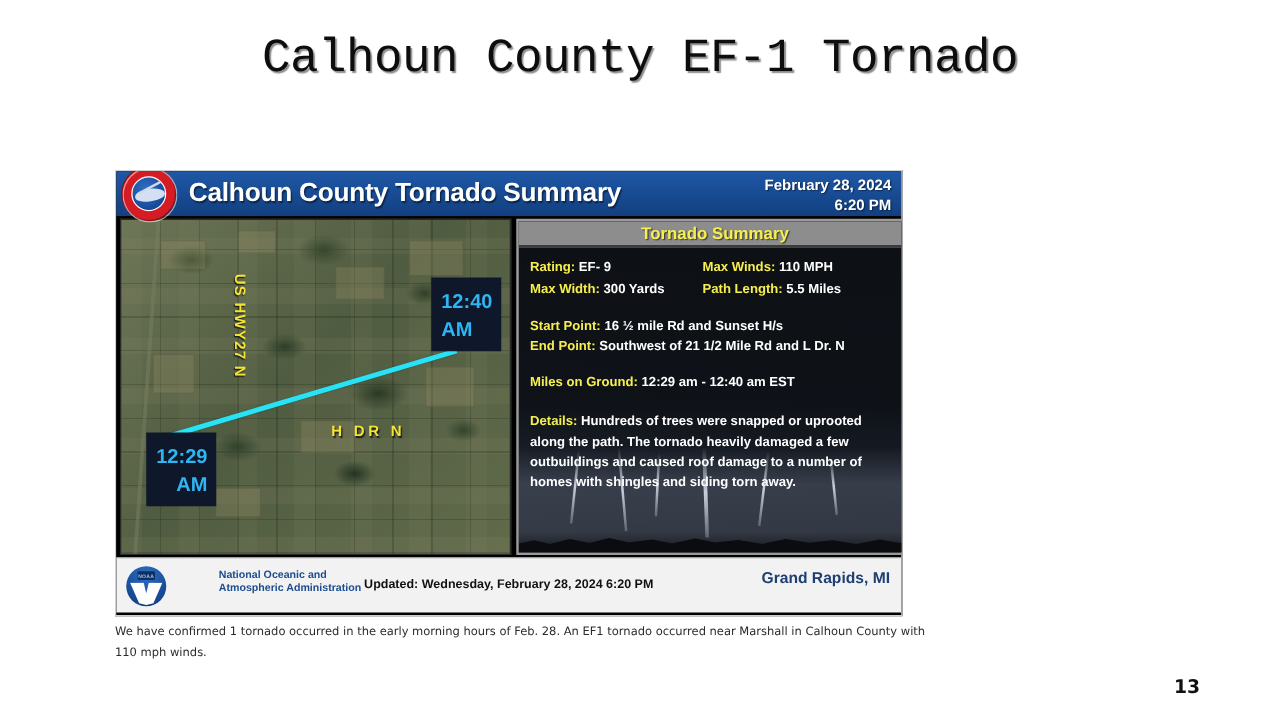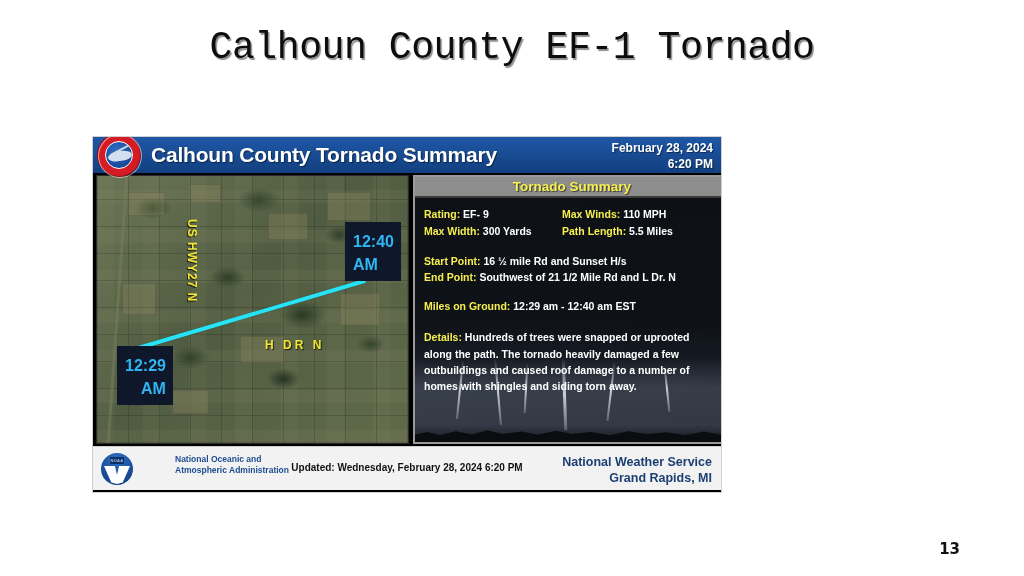--- a/index.html
+++ b/index.html
@@ -381,20 +381,20 @@
       <div class="noaa-logo">
         <div class="nbadge">NOAA</div>
       </div>
       <div class="noaa-text">
         <div>National Oceanic and</div>
         <div>Atmospheric Administration</div>
 
       </div>
       <div class="updated">Updated: Wednesday, February 28, 2024 6:20 PM</div>
       <div class="nws-text">
-        <div>National Weather Service</div>
         <div>Grand Rapids, MI</div>
       </div>
     </div>
   </div>
 
+  <div class="caption">We have confirmed 1 tornado occurred in the early morning hours of Feb. 28. An EF1 tornado occurred near Marshall in Calhoun County with 110 mph winds.</div>
   <div class="page-num">13</div>
 </div>
 
 </body></html>

